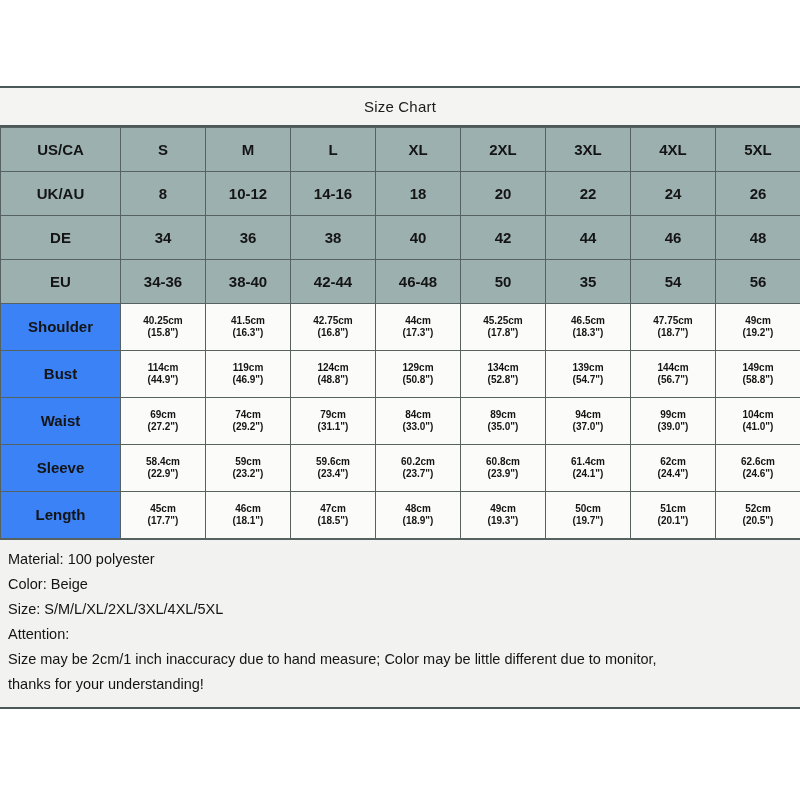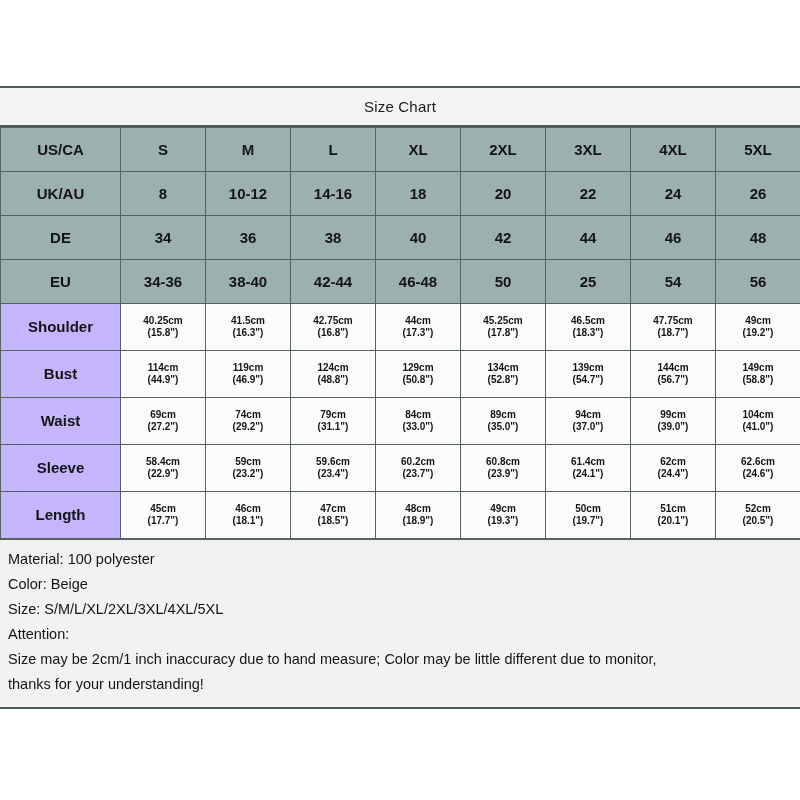--- a/index.html
+++ b/index.html
@@ -78,21 +78,21 @@
   }
 
   
   tr.mrow td {
     background: #fbfbfa;
     height: 46px;
     font-size: 10px;
     line-height: 1.25;
   }
   tr.mrow td.rowlabel {
-    background: #c4b5fd;
+    background: #3b82f6;
     font-size: 15px;
   }
   .val-cm { display: block; }
   .val-in { display: block; }
 
   
   .notes {
     background: #f2f2f0;
     border-top: 1px solid #55625f;
     padding: 9px 8px 12px 8px;
@@ -163,21 +163,21 @@
             <td>46</td>
             <td>48</td>
           </tr>
           <tr class="hrow">
             <td class="rowlabel">EU</td>
             <td>34-36</td>
             <td>38-40</td>
             <td>42-44</td>
             <td>46-48</td>
             <td>50</td>
-            <td>25</td>
+            <td>35</td>
             <td>54</td>
             <td>56</td>
           </tr>
           <tr class="mrow">
             <td class="rowlabel">Shoulder</td>
             <td>
               <span class="val-cm">40.25cm</span>
               <span class="val-in">(15.8")</span>
             </td>
             <td>

